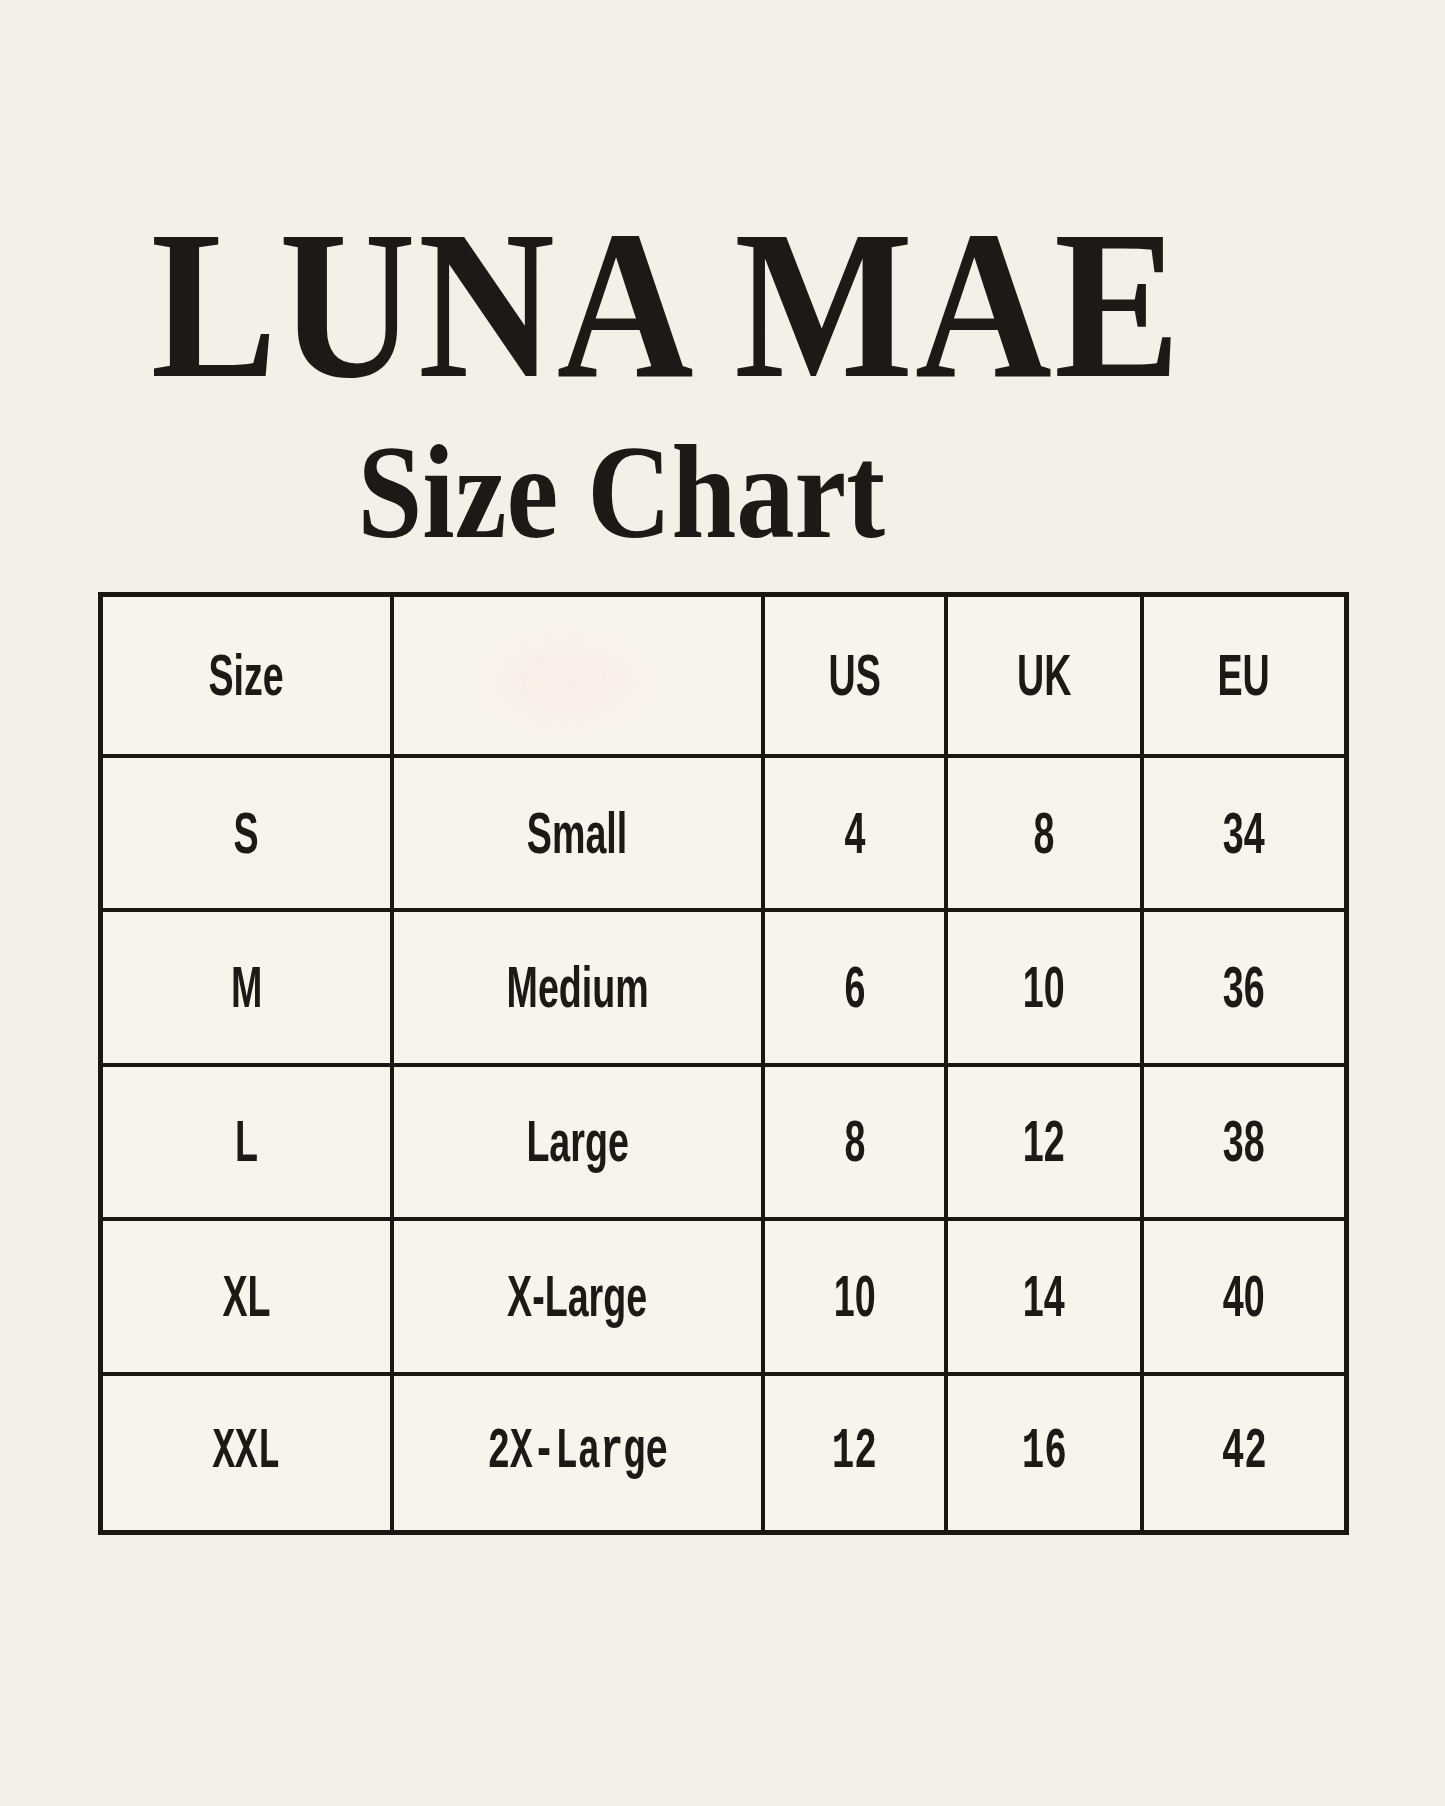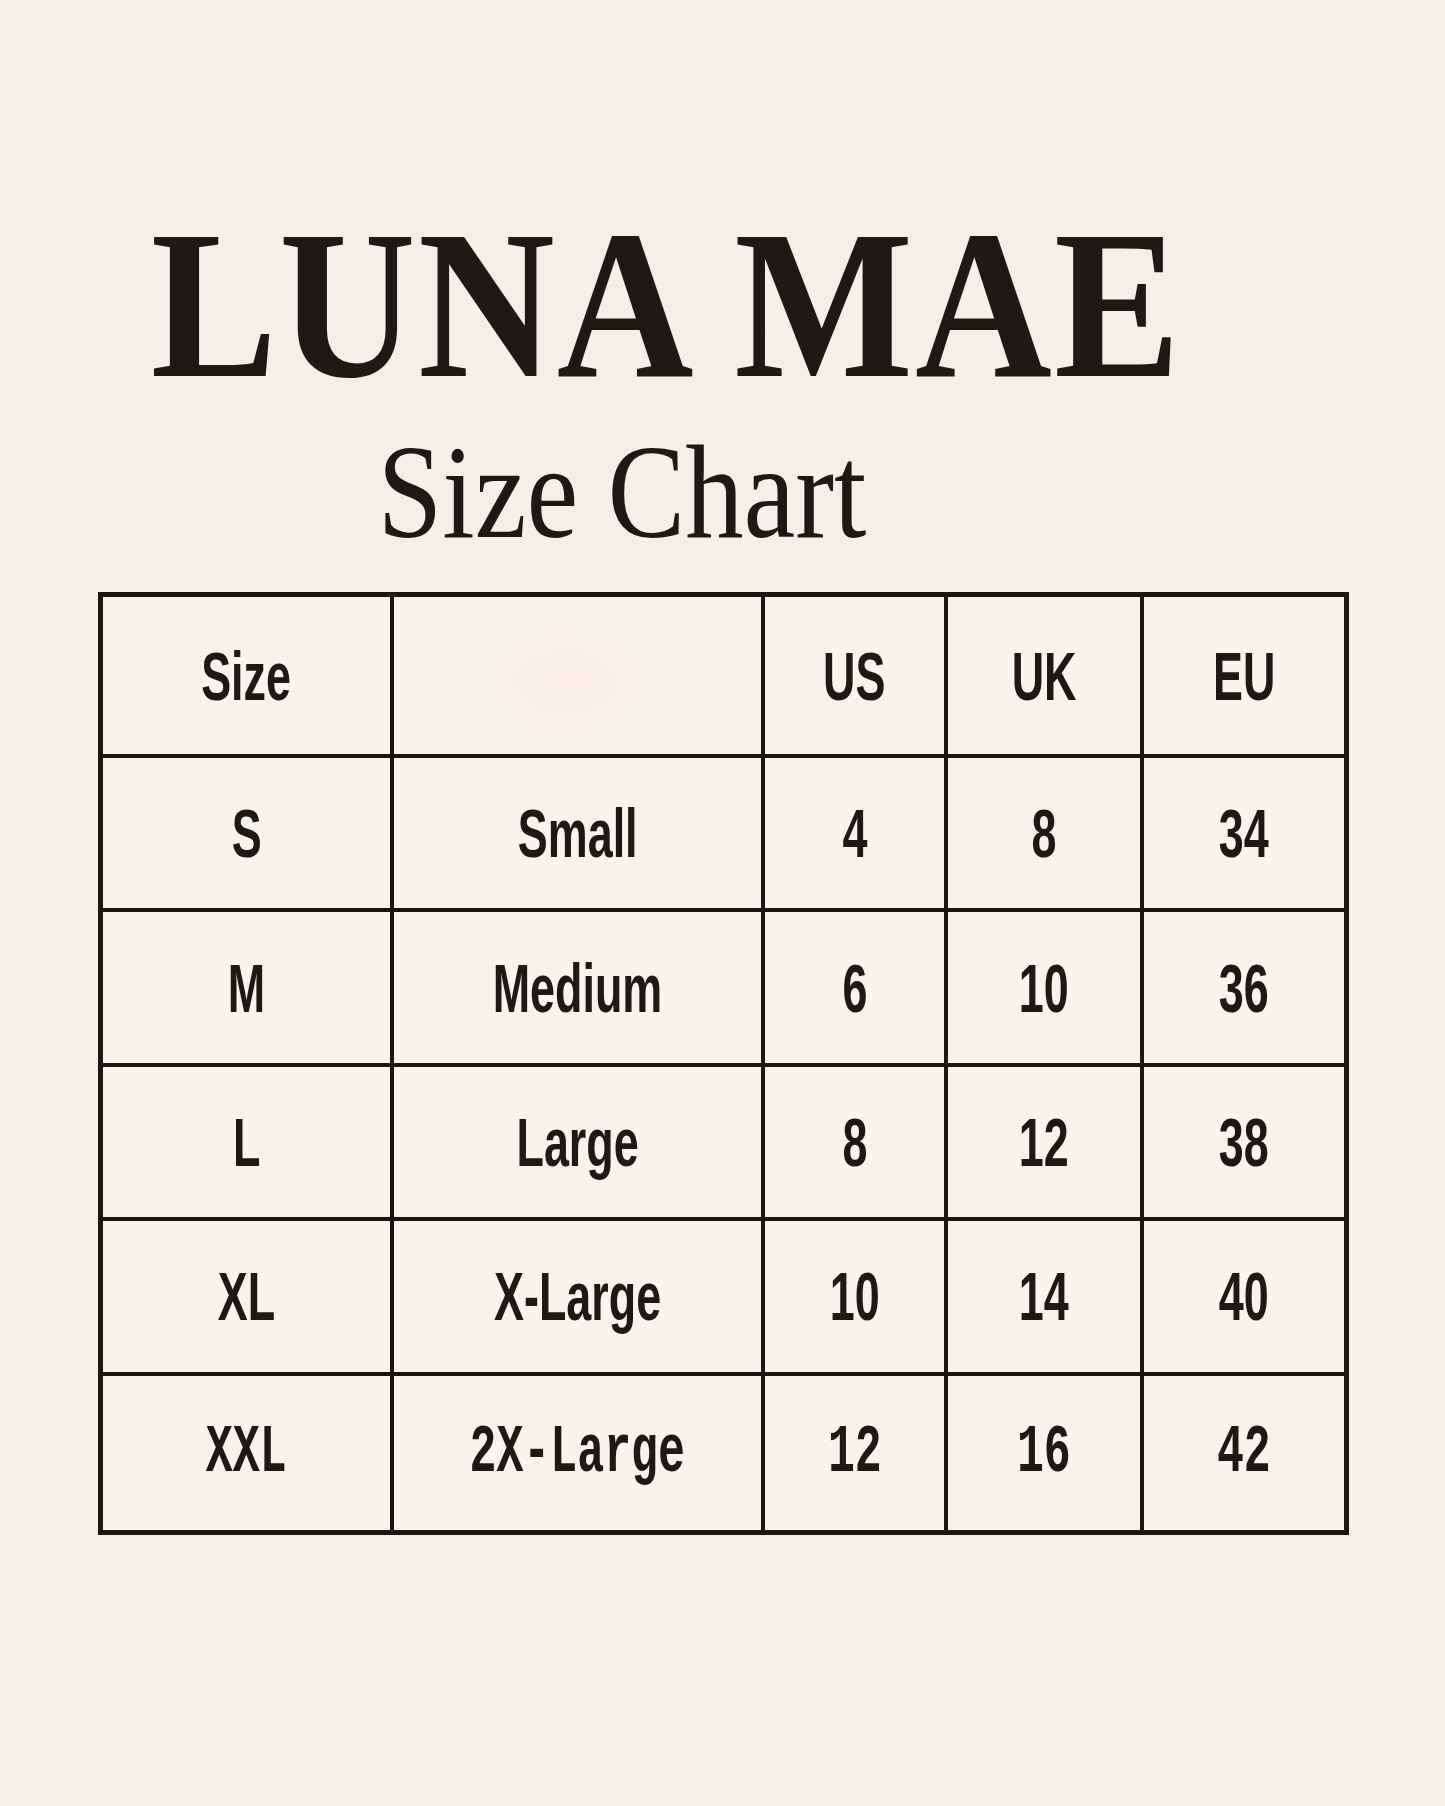--- a/index.html
+++ b/index.html
@@ -35,21 +35,21 @@
   .brand-title .squeeze{
     display:inline-block;
     transform:scaleX(0.89);
     transform-origin:center;
   }
   .page-subtitle{
     position:absolute;
     left:0; top:425px; width:1243px;
     text-align:center;
     font-family:"Liberation Serif", serif;
-    font-weight:400;
+    font-weight:700;
     font-size:134px;
     line-height:1;
     white-space:nowrap;
   }
   .page-subtitle .squeeze{
     display:inline-block;
     transform:scaleX(0.87);
     transform-origin:center;
   }
   
@@ -65,21 +65,21 @@
   }
   .row{display:contents;}
   .c{
     position:relative;
     display:flex;
     align-items:center;
     justify-content:center;
     border-right:4px solid var(--border);
     border-bottom:4px solid var(--border);
     font-weight:700;
-    font-size:68px;
+    font-size:57px;
     line-height:1;
     white-space:nowrap;
   }
   .row .c:last-child{border-right:none;}
   .row:last-child .c{border-bottom:none;font-family:Liberation Mono, monospace;}
   .cnd{
     display:inline-block;
     transform:scaleX(0.66);
     transform-origin:center;
   }

